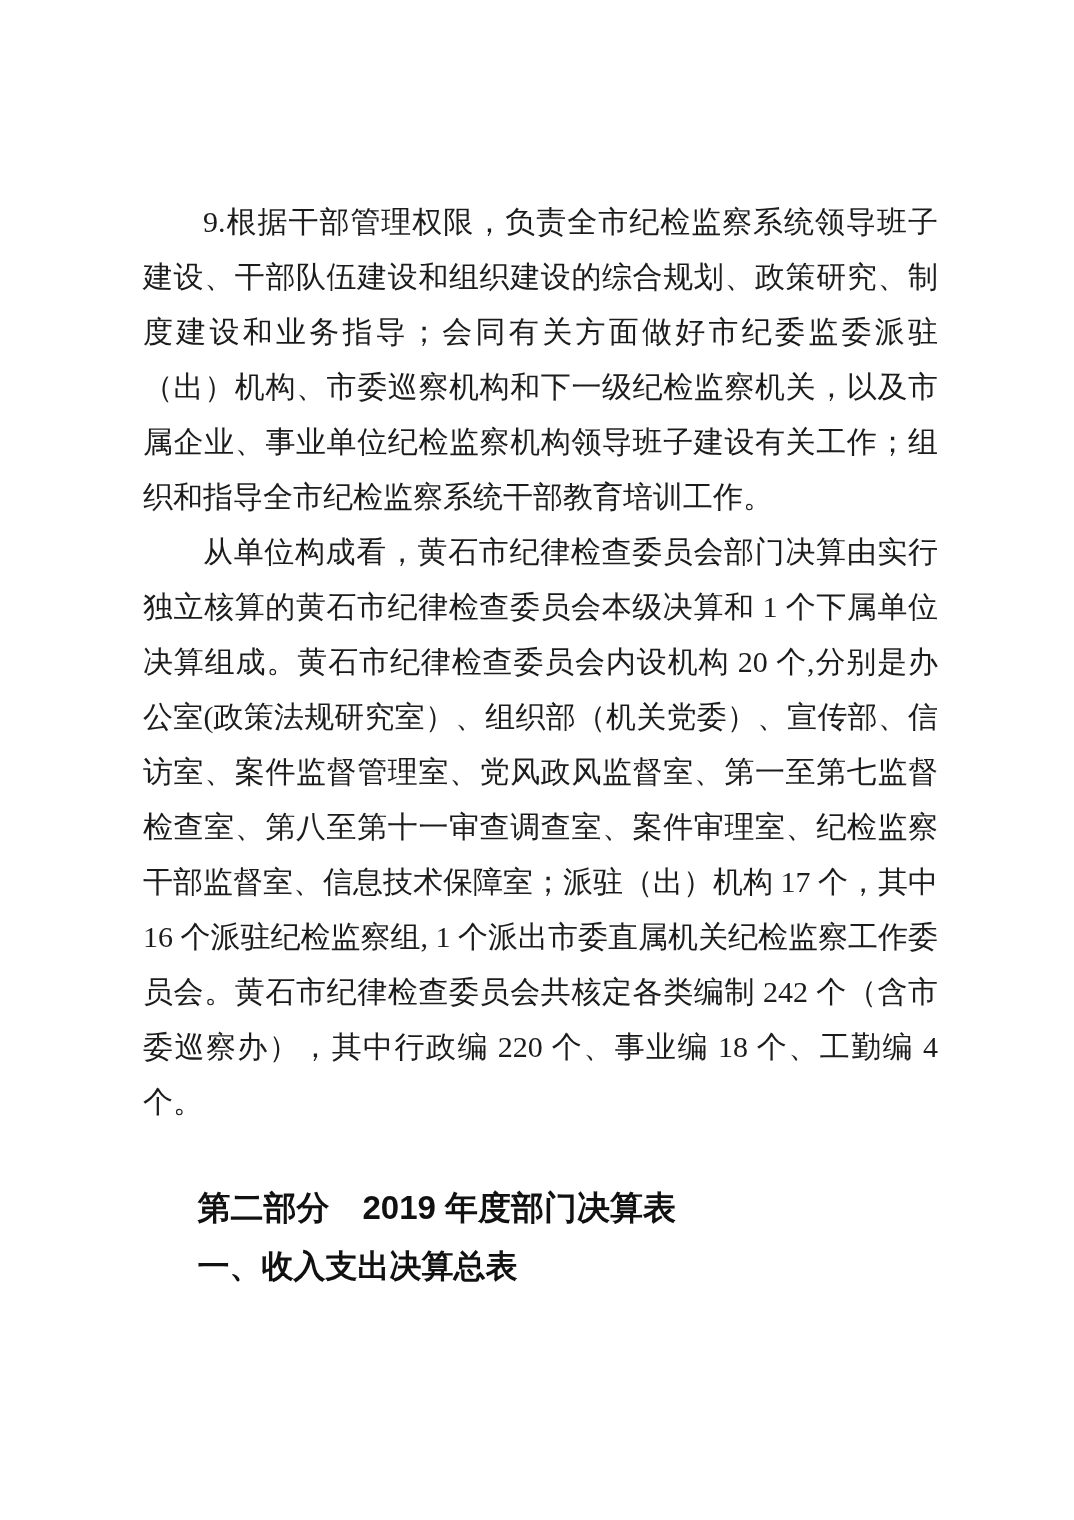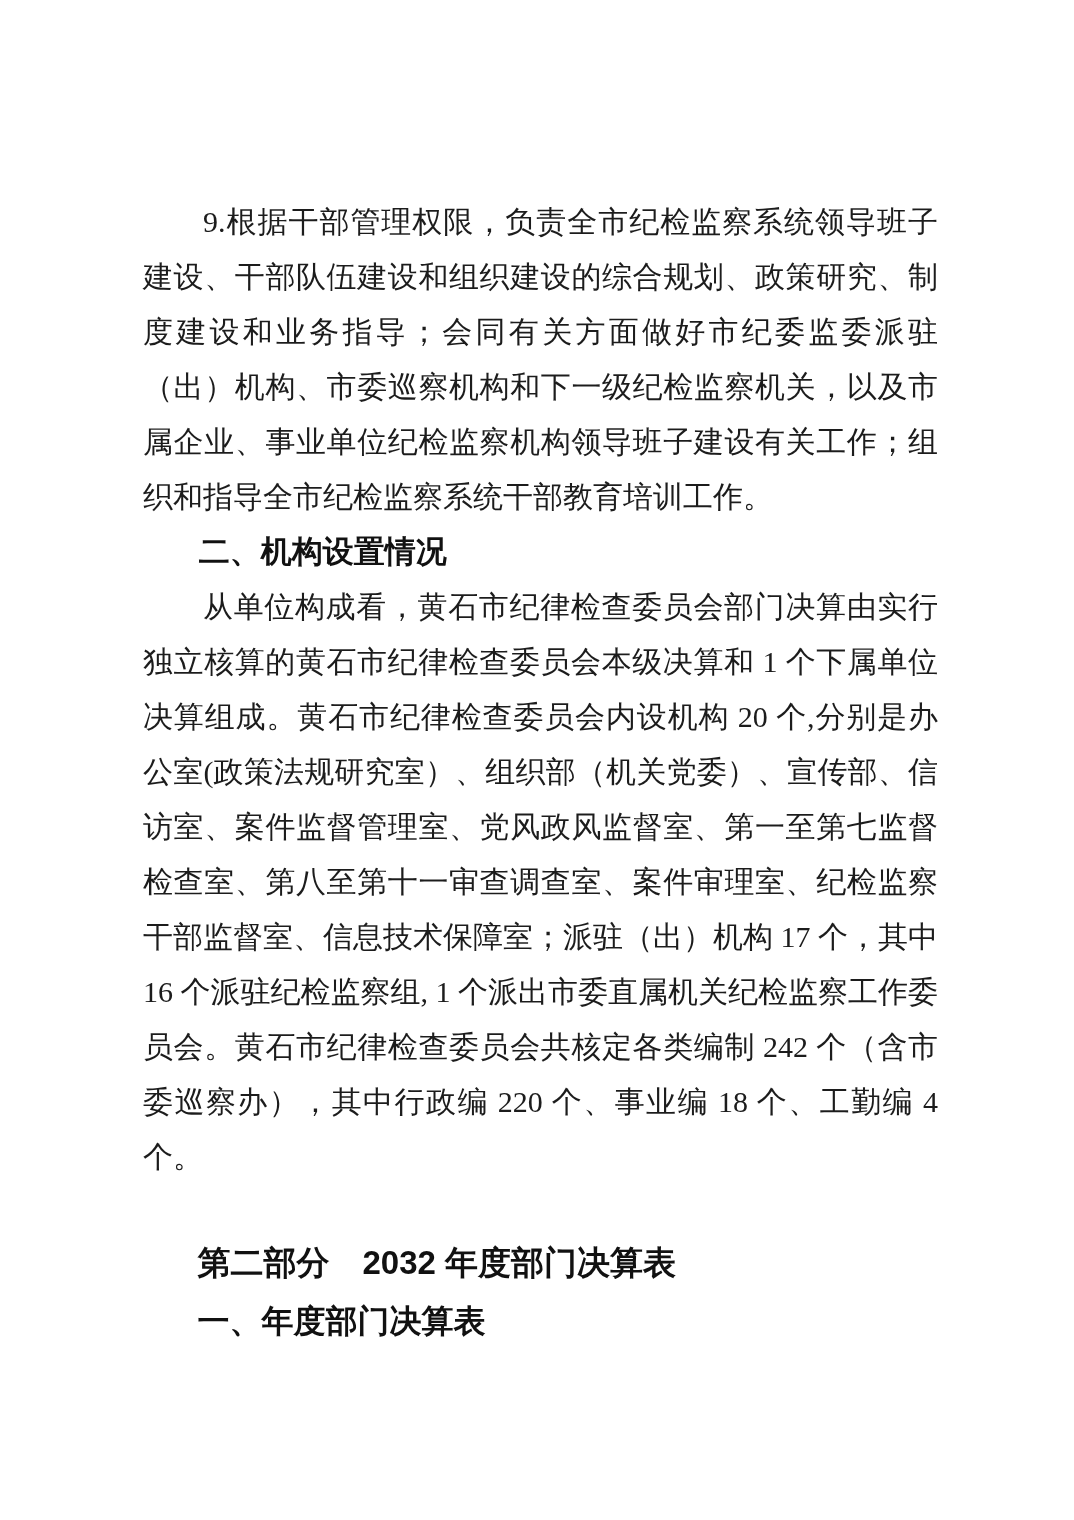--- a/index.html
+++ b/index.html
@@ -60,23 +60,22 @@
   }
 </style>
 </head>
 <body>
 
 <div class="page">
 
   <p class="body-para">9.根据干部管理权限，负责全市纪检监察系统领导班子建设、干部队伍建设和组织建设的综合规划、政策研究、制度建设和业务指导；会同有关方面做好市纪委监委派驻（出）机构、市委巡察机构和下一级纪检监察机关，以及市属企业、事业单位纪检监察机构领导班子建设有关工作；组织和指导全市纪检监察系统干部教育培训工作。</p>
 
 
-  <h2 class="section-heading">二、机构设置情况</h2>
 
   <p class="body-para">从单位构成看，黄石市纪律检查委员会部门决算由实行独立核算的黄石市纪律检查委员会本级决算和 1 个下属单位决算组成。黄石市纪律检查委员会内设机构 20 个,分别是办公室(政策法规研究室）、组织部（机关党委）、宣传部、信访室、案件监督管理室、党风政风监督室、第一至第七监督检查室、第八至第十一审查调查室、案件审理室、纪检监察干部监督室、信息技术保障室；派驻（出）机构 17 个，其中 16 个派驻纪检监察组, 1 个派出市委直属机关纪检监察工作委员会。黄石市纪律检查委员会共核定各类编制 242 个（含市委巡察办），其中行政编 220 个、事业编 18 个、工勤编 4 个。</p>
 
-  <h1 class="part-heading">第二部分　2032 年度部门决算表</h1>
+  <h1 class="part-heading">第二部分　2019 年度部门决算表</h1>
 
-  <h2 class="section-heading table-heading">一、年度部门决算表</h2>
+  <h2 class="section-heading table-heading">一、收入支出决算总表</h2>
 
   <div class="page-footer">5</div>
 
 </div>
 
 </body></html>

